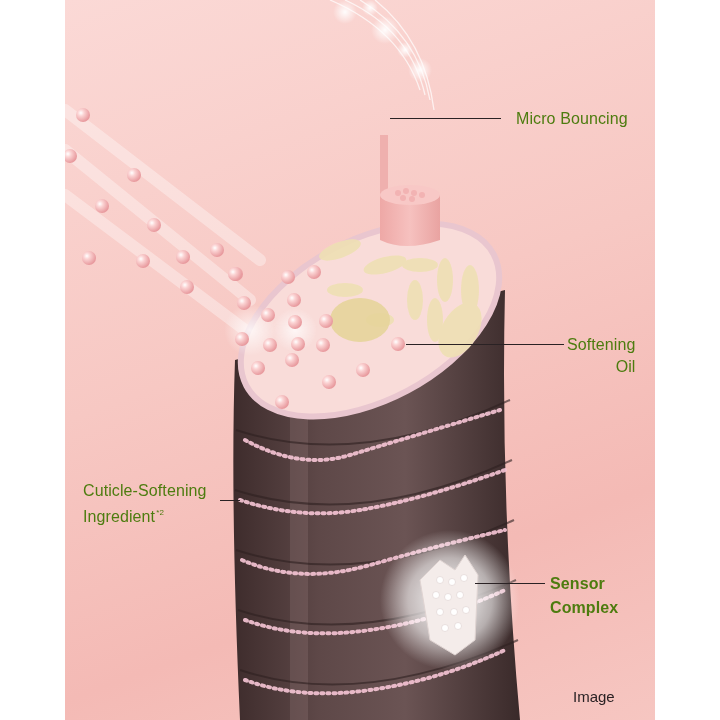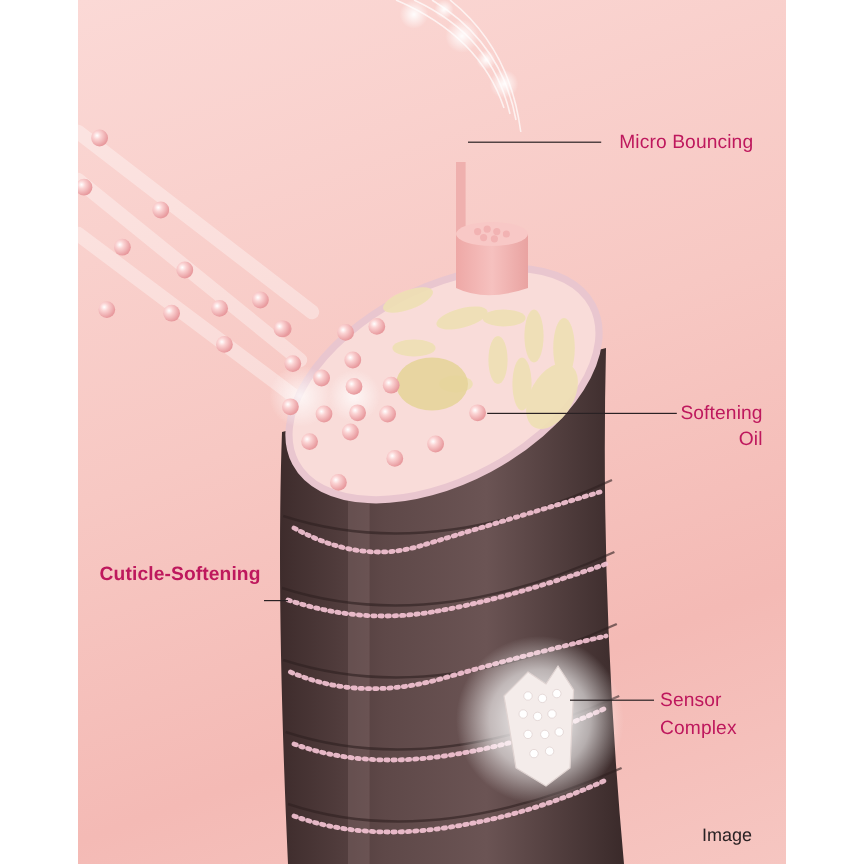--- a/index.html
+++ b/index.html
@@ -1,21 +1,21 @@
 <!DOCTYPE html>
 <html><head>
 <meta charset="utf-8">
 <style>
   html, body { margin: 0; padding: 0; background: #ffffff; }
   body { width: 720px; height: 720px; position: relative; overflow: hidden;
          font-family: "Liberation Sans", "DejaVu Sans", sans-serif; }
   .panel { position: absolute; left: 65px; top: 0; width: 590px; height: 720px; overflow: hidden;
            background: linear-gradient(160deg, #fbd9d6 0%, #f7c8c3 45%, #f4bab5 75%, #f6c6c1 100%); }
   .panel svg { position: absolute; left: 0; top: 0; }
-  .label { position: absolute; color: #be185d; font-size: 16px; line-height: 22px; letter-spacing: 0.1px; }
+  .label { position: absolute; color: #4d7c0f; font-size: 16px; line-height: 22px; letter-spacing: 0.1px; }
   .label sup { font-size: 8px; vertical-align: 7px; margin-left: 1px; }
   .leader { position: absolute; height: 1.3px; background: #2a2224; }
   .caption { position: absolute; font-size: 15px; color: #2a2224; }
 </style>
 </head>
 <body>
 
 <div class="panel">
   <svg width="590" height="720" viewBox="65 0 590 720">
     <defs>
@@ -176,22 +176,23 @@
 
 <div class="label" style="left:516px; top:108px;">
   <div>Micro Bouncing</div>
 </div>
 
 <div class="label" style="left:567px; top:334px;text-align:right;">
   <div>Softening</div>
   <div>Oil</div>
 </div>
 
-<div class="label" style="left:83px; top:468px;font-weight:bold;">
+<div class="label" style="left:83px; top:480px;">
   <div>Cuticle-Softening</div>
+  <div><span>Ingredient</span><sup>*2</sup></div>
 </div>
 
-<div class="label" style="left:550px; top:572px; line-height:24px;">
+<div class="label" style="left:550px; top:572px; line-height:24px;font-weight:bold;">
   <div>Sensor</div>
   <div>Complex</div>
 </div>
 
-<div class="caption" style="left:585px; top:688px;">Image</div>
+<div class="caption" style="left:573px; top:688px;">Image</div>
 
 </body></html>

